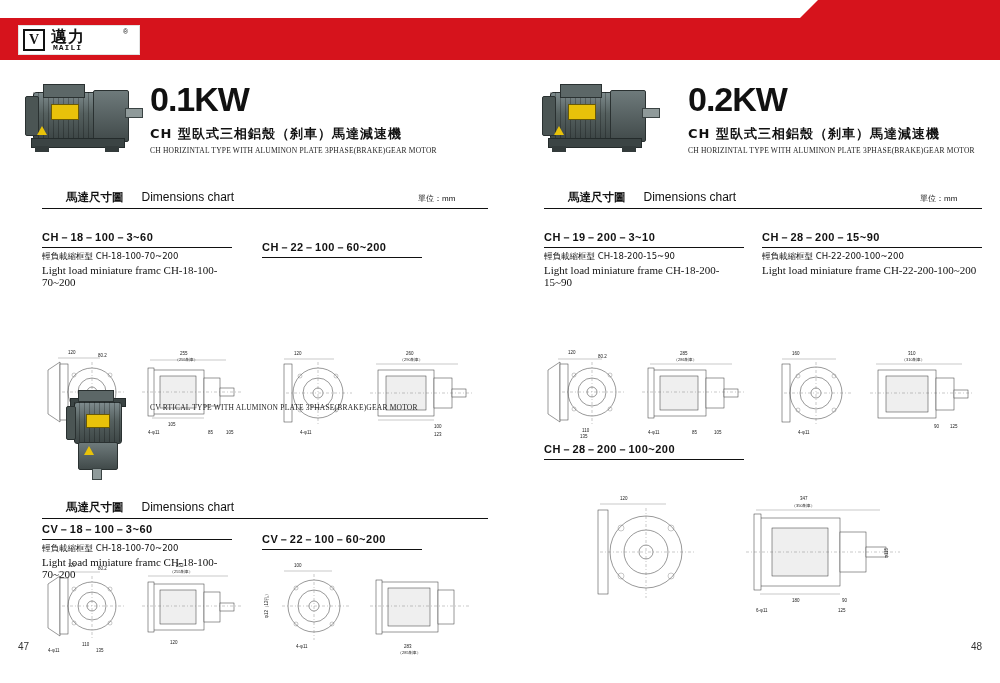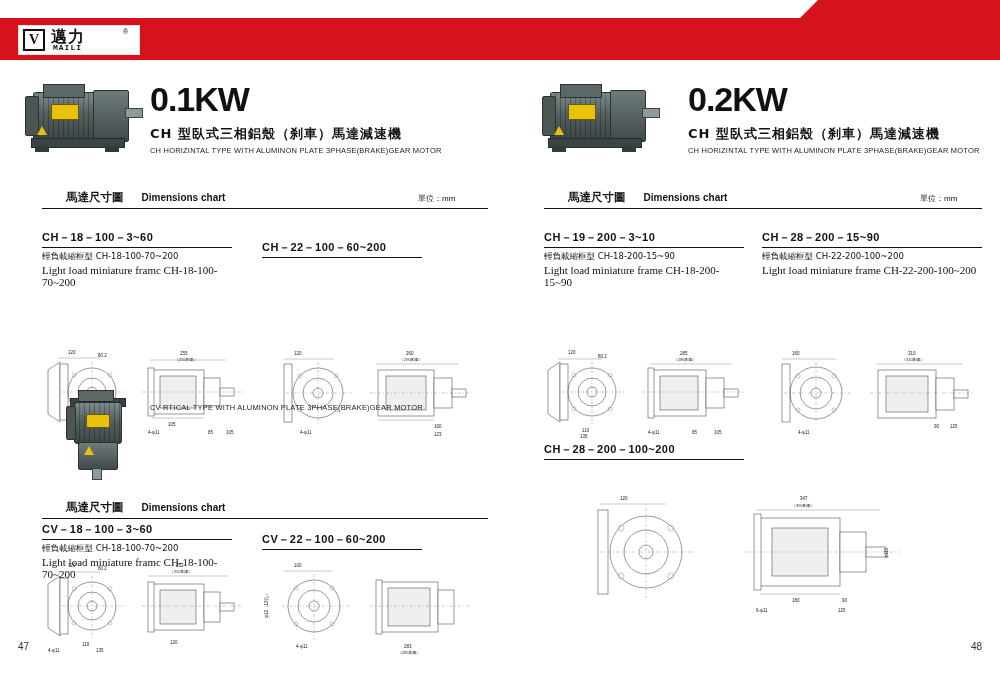--- a/index.html
+++ b/index.html
@@ -29,21 +29,21 @@
   .page.right{left:500px;}
 
   .pagenum{position:absolute;bottom:8px;font-size:10px;color:#333;}
   .pagenum.l{left:18px;}
   .pagenum.r{right:18px;}
 
   
   .prod{position:absolute;}
   .prod .title{font-size:34px;font-weight:bold;letter-spacing:-1px;font-family:"Liberation Sans",sans-serif;}
   .prod .cnsub{font-size:13px;font-weight:bold;font-family:"DejaVu Sans",sans-serif;margin-top:6px;letter-spacing:1px;}
-  .prod .ensub{font-size:7.5px;margin-top:3px;color:#222;letter-spacing:.2px;}
+  .prod .ensub{font-size:7.5px;margin-top:3px;color:#222;letter-spacing:.2px;font-family:Liberation Serif, serif;}
 
   
   .motor{position:relative;width:120px;height:80px;}
   .motor .body{position:absolute;left:8px;top:10px;width:62px;height:46px;background:linear-gradient(180deg,#7d8a8c 0%,#55605f 45%,#3d4646 100%);border:1px solid #2a3131;border-radius:3px;}
   .motor .fins{position:absolute;left:8px;top:10px;width:62px;height:46px;
      background:repeating-linear-gradient(90deg,rgba(0,0,0,.25) 0 1px,rgba(255,255,255,0) 1px 5px);}
   .motor .fan{position:absolute;left:0px;top:14px;width:12px;height:38px;background:#4b5554;border:1px solid #2a3131;border-radius:2px;}
   .motor .gear{position:absolute;left:68px;top:8px;width:34px;height:50px;background:linear-gradient(180deg,#6e7a7b,#414a4a);border:1px solid #2a3131;border-radius:2px;}
   .motor .shaft{position:absolute;left:100px;top:26px;width:16px;height:8px;background:#8f9a9a;border:1px solid #3a4343;}
   .motor .base{position:absolute;left:6px;top:56px;width:92px;height:8px;background:#3b4444;border:1px solid #242b2b;}
@@ -58,21 +58,21 @@
   .motor.vertical .fan{left:6px;top:8px;width:8px;height:32px;}
   .motor.vertical .shaft{left:32px;top:70px;width:8px;height:10px;}
   .motor.vertical .base{left:10px;top:0px;width:54px;height:7px;}
   .motor.vertical .label{left:26px;top:16px;width:22px;height:12px;}
   .motor.vertical .box{left:18px;top:-8px;width:34px;height:10px;}
   .motor.vertical .tri{left:24px;top:48px;}
 
   
   .dimhead{position:absolute;font-size:0;}
   .dimhead .cn{font-size:11.5px;font-weight:bold;font-family:"DejaVu Sans",sans-serif;margin-left:24px;}
-  .dimhead .en{font-size:10px;font-weight:bold;margin-left:8px;padding-left:10px;}
+  .dimhead .en{font-size:12px;font-weight:normal;margin-left:8px;padding-left:10px;}
   .unit{position:absolute;font-size:8px;}
   .hrule{position:absolute;height:1px;background:#111;}
 
   
   .model{position:absolute;}
   .model .code{font-size:11px;font-weight:bold;letter-spacing:.5px;font-family:"Liberation Sans",sans-serif;}
   .model .ul{height:1px;background:#111;margin-top:2px;}
   .model .cn{font-size:8.5px;font-family:"DejaVu Sans",sans-serif;margin-top:3px;}
   .model .en{font-size:11px;font-family:"Liberation Serif",serif;margin-top:1px;}
 

